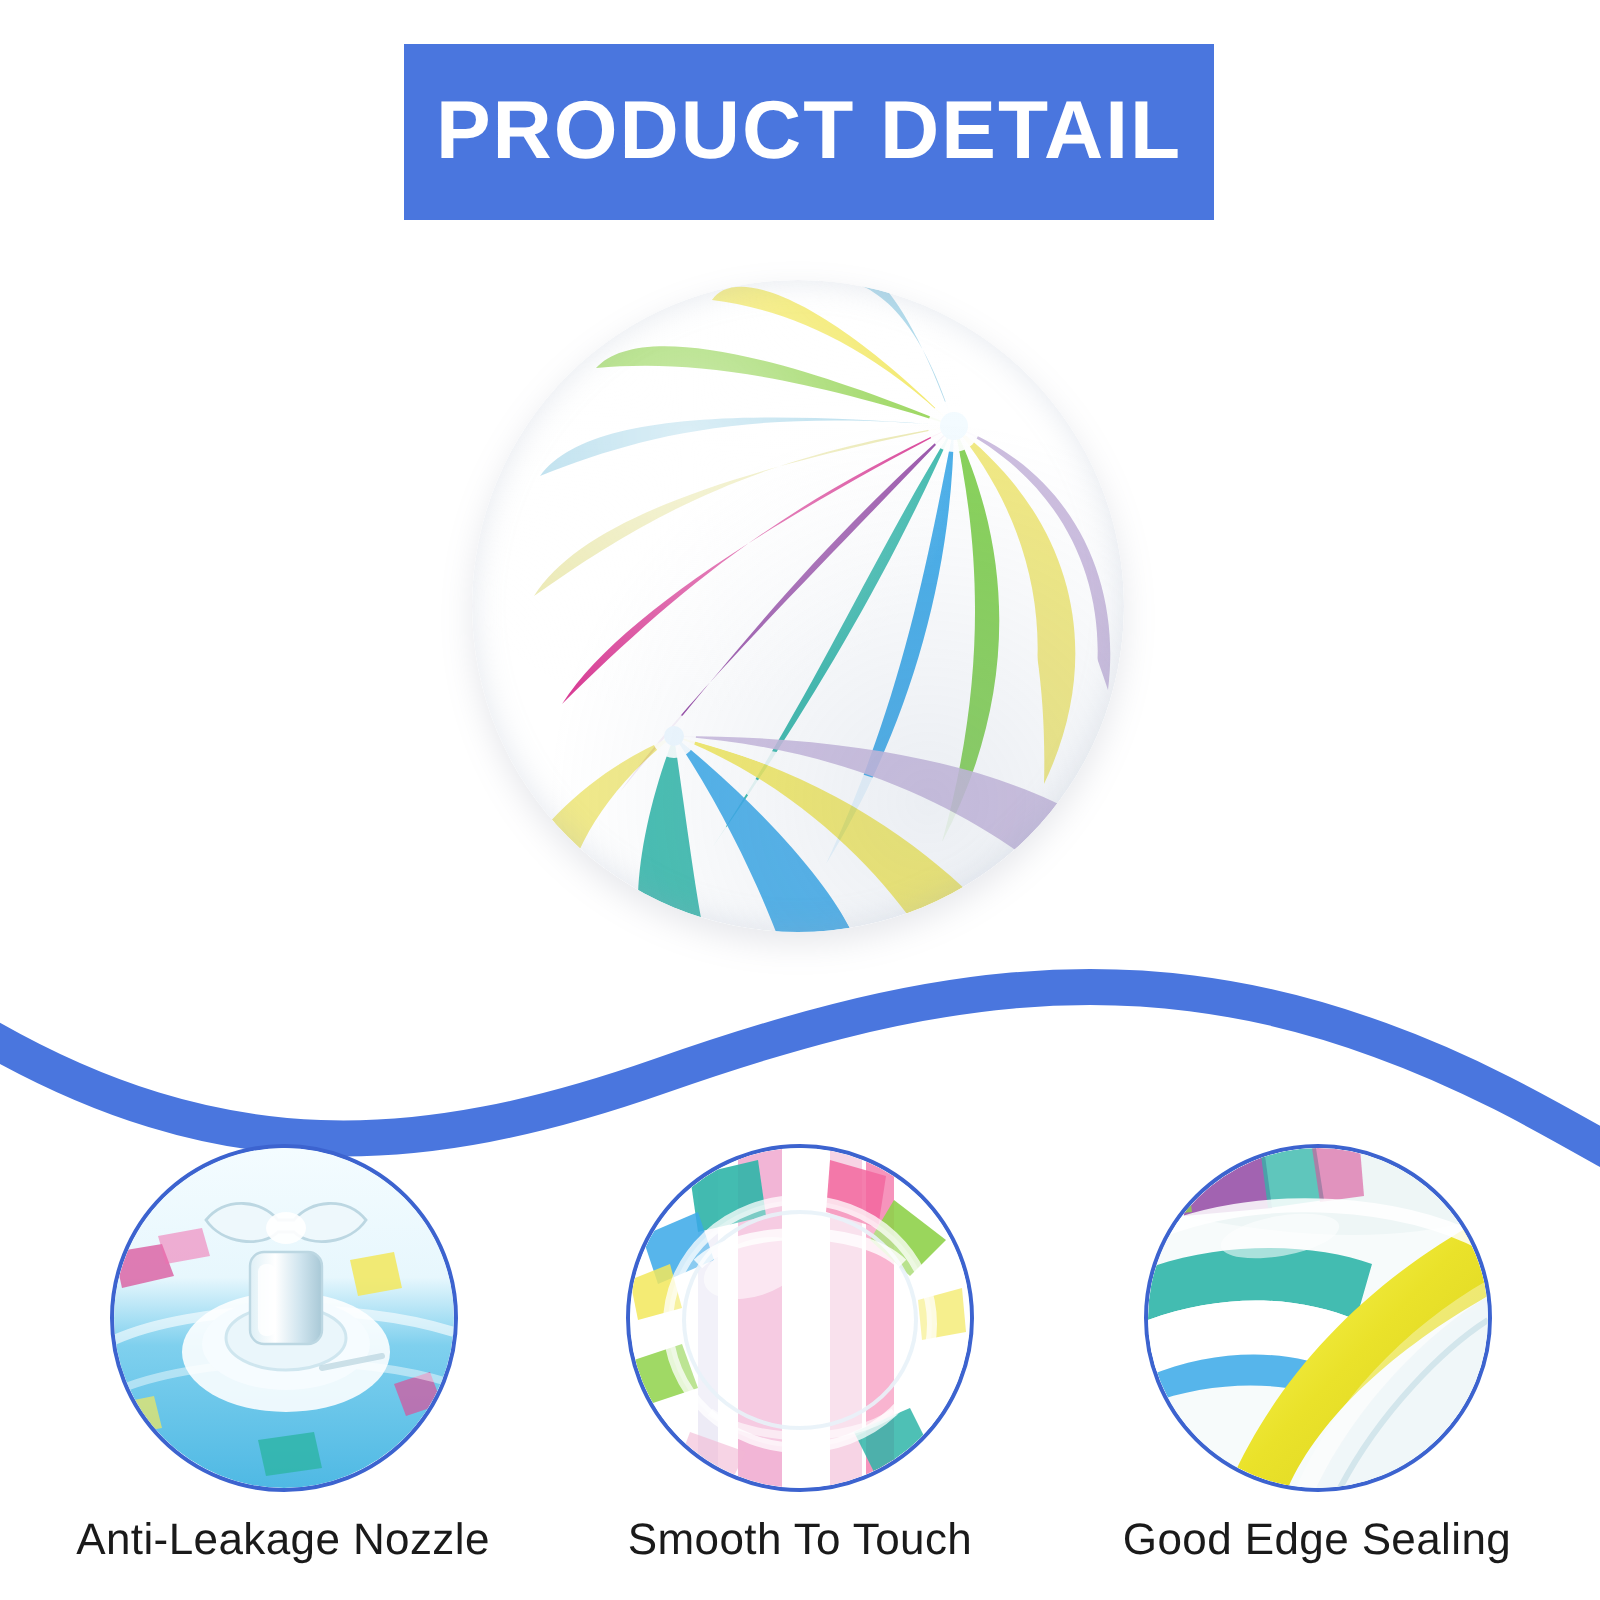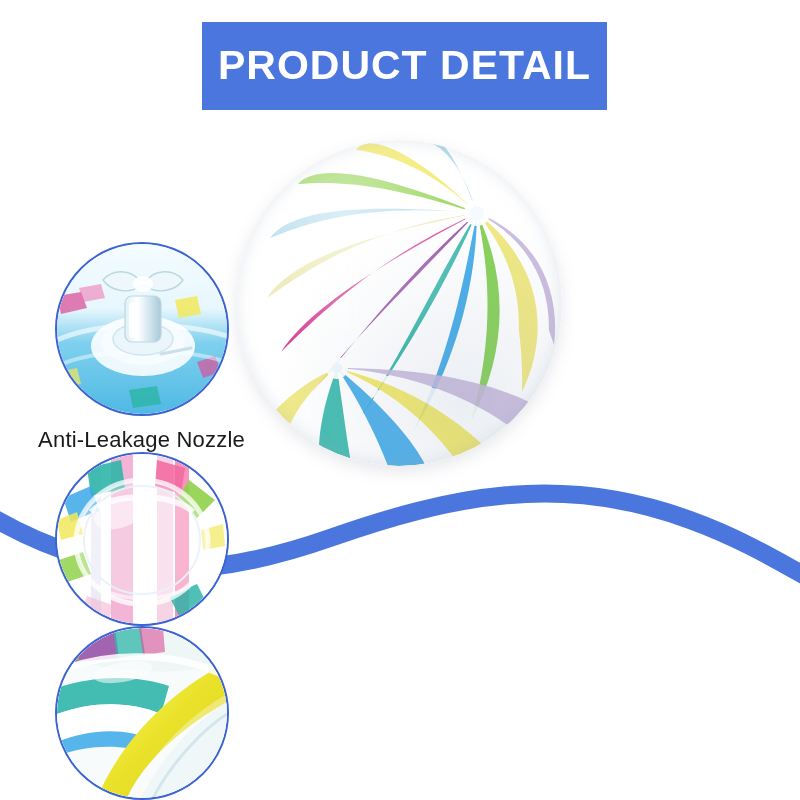--- a/index.html
+++ b/index.html
@@ -51,21 +51,21 @@
     box-shadow:inset 0 0 16px rgba(150,165,190,.26);
     pointer-events:none;
   }
 
   
   .wave{position:absolute;left:0;top:468px;width:800px;height:120px;}
 
   
   .features{
     position:absolute;left:0;top:572px;width:800px;height:228px;
-    display:flex;justify-content:flex-end;padding:0 34px;box-sizing:border-box;flex-direction:column;
+    display:flex;justify-content:space-between;padding:0 34px;box-sizing:border-box;
   }
   .feature{width:215px;display:flex;flex-direction:column;align-items:center;}
   .thumb{
     width:170px;height:170px;border-radius:50%;
     border:2px solid #3c63cf;
     overflow:hidden;position:relative;background:#f2fbff;
   }
   .thumb svg{position:absolute;inset:0;width:100%;height:100%;}
   .feature-label{
     margin-top:12px;font-size:22px;color:#1a1a1a;letter-spacing:.2px;
@@ -226,20 +226,21 @@
 
             <ellipse cx="85" cy="88" rx="66" ry="62" fill="#ffffff" opacity=".30"></ellipse>
             <ellipse cx="85" cy="88" rx="66" ry="62" fill="none" stroke="#ffffff" stroke-width="5" opacity=".75"></ellipse>
             <ellipse cx="85" cy="86" rx="58" ry="54" fill="none" stroke="#e8f2f8" stroke-width="2" opacity=".9"></ellipse>
             <path d="M34,58 C54,38 116,38 136,58" fill="none" stroke="#ffffff" stroke-width="6" opacity=".8"></path>
             <path d="M40,132 C62,148 110,148 132,132" fill="none" stroke="#ffffff" stroke-width="4" opacity=".6"></path>
             <ellipse cx="62" cy="60" rx="26" ry="14" fill="#ffffff" opacity=".55" transform="rotate(-18 62 60)"></ellipse>
           </g>
         </svg>
       </div>
+      <div class="feature-label">Smooth To Touch</div>
     </div>
 
     <div class="feature">
       <div class="thumb">
         <svg viewBox="0 0 170 170">
           <defs>
             <clipPath id="c3">
                 <circle cx="85" cy="85" r="85"></circle>
               </clipPath>
             <linearGradient id="ygrad" x1="0" y1="0" x2="1" y2="1">
@@ -268,16 +269,17 @@
             <path d="M74,170 C92,128 128,90 170,66 L170,78 C134,98 102,132 86,170Z" fill="#ffffff" opacity=".35"></path>
 
             <path d="M84,170 C104,128 140,92 170,74 L170,170Z" fill="#eef6f8" opacity=".85"></path>
             <path d="M96,170 C116,132 148,100 170,86" fill="none" stroke="#cfe3ea" stroke-width="3" opacity=".9"></path>
 
             <path d="M10,40 C60,22 126,26 168,48" fill="none" stroke="#ffffff" stroke-width="7" opacity=".85"></path>
             <ellipse cx="66" cy="44" rx="30" ry="10" fill="#ffffff" opacity=".55" transform="rotate(-10 66 44)"></ellipse>
           </g>
         </svg>
       </div>
+      <div class="feature-label">Good Edge Sealing</div>
     </div>
 
   </div>
 </div>
 
 </body></html>

